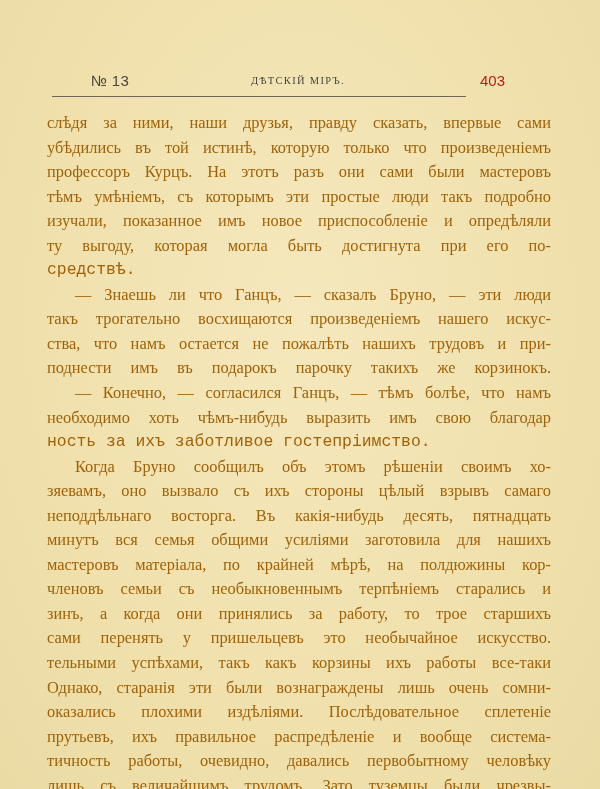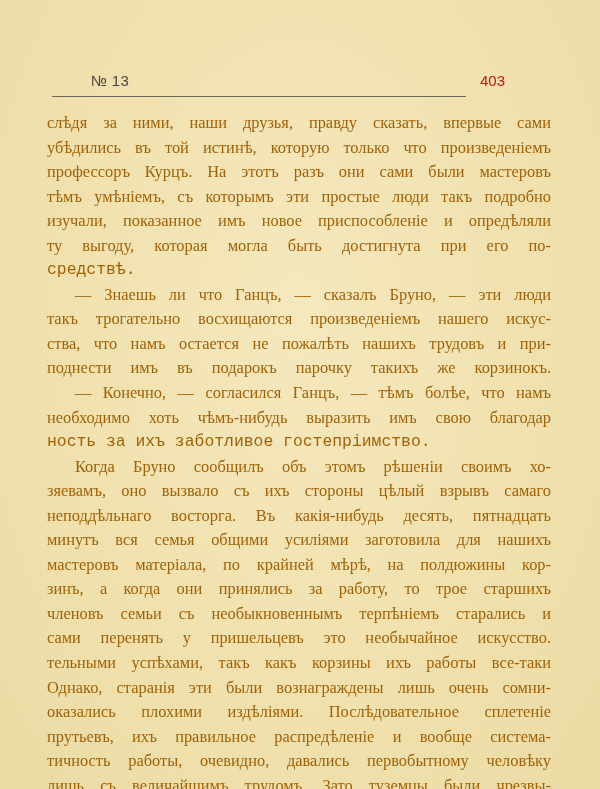--- a/index.html
+++ b/index.html
@@ -85,20 +85,21 @@
     .line.last {
       text-align-last: left;
       font-family: Liberation Mono, monospace;
     }
   </style>
 </head>
 <body>
 
 <div class="page-header">
   <span class="issue-number">№ 13</span>
+  <span class="journal-title">ДѢТСКІЙ МІРЪ.</span>
   <span class="page-number">403</span>
 </div>
 <div class="header-rule"></div>
 
 <div class="body-text">
   <span class="line">слѣдя за ними, наши друзья, правду сказать, впервые сами</span>
   <span class="line">убѣдились въ той истинѣ, которую только что произведеніемъ</span>
   <span class="line">профессоръ Курцъ. На этотъ разъ они сами были мастеровъ</span>
   <span class="line">тѣмъ умѣніемъ, съ которымъ эти простые люди такъ подробно</span>
   <span class="line">изучали, показанное имъ новое приспособленіе и опредѣляли</span>
@@ -109,22 +110,22 @@
   <span class="line">ства, что намъ остается не пожалѣть нашихъ трудовъ и при-</span>
   <span class="line">поднести имъ въ подарокъ парочку такихъ же корзинокъ.</span>
   <span class="line indent">— Конечно, — согласился Ганцъ, — тѣмъ болѣе, что намъ</span>
   <span class="line">необходимо хоть чѣмъ-нибудь выразить имъ свою благодар</span>
   <span class="line last">ность за ихъ заботливое гостепріимство.</span>
   <span class="line indent">Когда Бруно сообщилъ объ этомъ рѣшеніи своимъ хо-</span>
   <span class="line">зяевамъ, оно вызвало съ ихъ стороны цѣлый взрывъ самаго</span>
   <span class="line">неподдѣльнаго восторга. Въ какія-нибудь десять, пятнадцать</span>
   <span class="line">минутъ вся семья общими усиліями заготовила для нашихъ</span>
   <span class="line">мастеровъ матеріала, по крайней мѣрѣ, на полдюжины кор-</span>
+  <span class="line">членовъ семьи съ необыкновеннымъ терпѣніемъ старались и</span>
   <span class="line">зинъ, а когда они принялись за работу, то трое старшихъ</span>
-  <span class="line">членовъ семьи съ необыкновеннымъ терпѣніемъ старались и</span>
   <span class="line">сами перенять у пришельцевъ это необычайное искусство.</span>
   <span class="line">тельными успѣхами, такъ какъ корзины ихъ работы все-таки</span>
   <span class="line">Однако, старанія эти были вознаграждены лишь очень сомни-</span>
   <span class="line">оказались плохими издѣліями. Послѣдовательное сплетеніе</span>
   <span class="line">прутьевъ, ихъ правильное распредѣленіе и вообще система-</span>
   <span class="line">тичность работы, очевидно, давались первобытному человѣку</span>
   <span class="line">лишь съ величайшимъ трудомъ. Зато туземцы были чрезвы-</span>
 
 </div>
 

